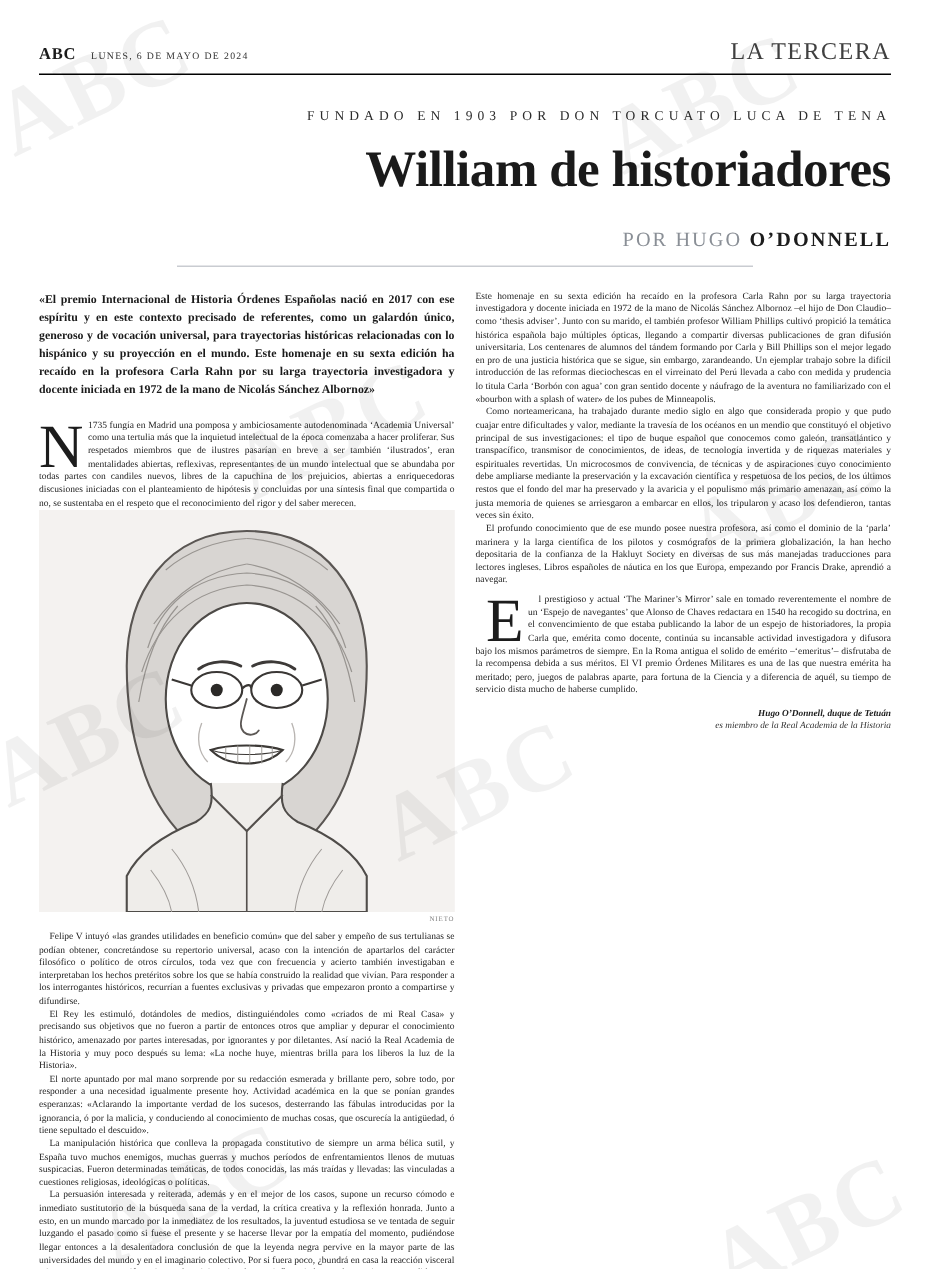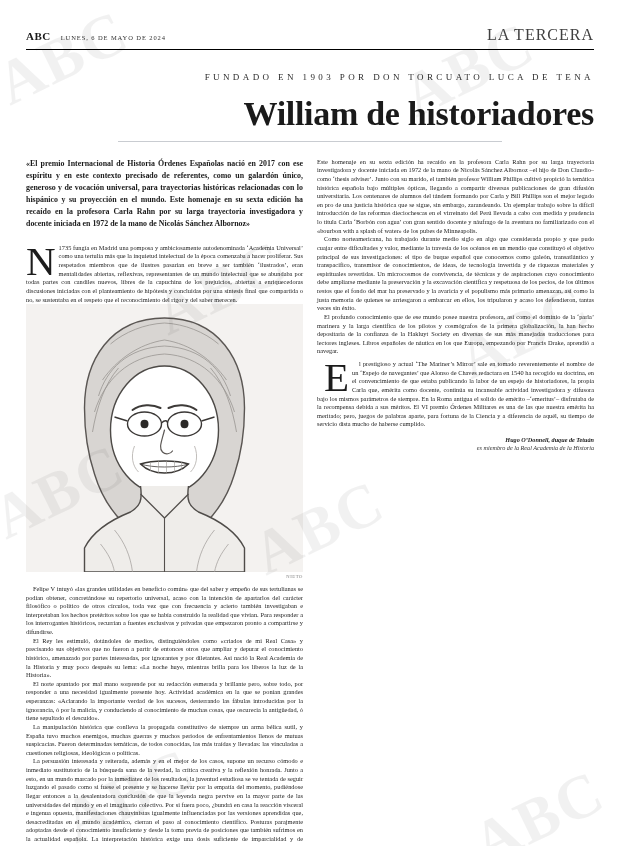--- a/index.html
+++ b/index.html
@@ -168,20 +168,24 @@
     <div class="mh-left">
       <span class="abc-logo">ABC</span>
       <span class="mh-date">LUNES, 6 DE MAYO DE 2024</span>
     </div>
     <div class="mh-right">LA TERCERA</div>
   </div>
 
   <div class="headzone">
     <div class="kicker">FUNDADO EN 1903 POR DON TORCUATO LUCA DE TENA</div>
     <h1 class="headline">William de historiadores</h1>
+    <div class="byline">
+      <span>POR HUGO</span>
+      <b>O’DONNELL</b>
+    </div>
     <div class="rule-wrap">
       <div class="rule"></div>
     </div>
   </div>
 
   <div class="content">
 
     <div class="col">
       <div class="standfirst">«El premio Internacional de Historia Órdenes Españolas nació en 2017 con ese espíritu y en este contexto precisado de referentes, como un galardón único, generoso y de vocación universal, para trayectorias históricas relacionadas con lo hispánico y su proyección en el mundo. Este homenaje en su sexta edición ha recaído en la profesora Carla Rahn por su larga trayectoria investigadora y docente iniciada en 1972 de la mano de Nicolás Sánchez Albornoz»</div>
 

